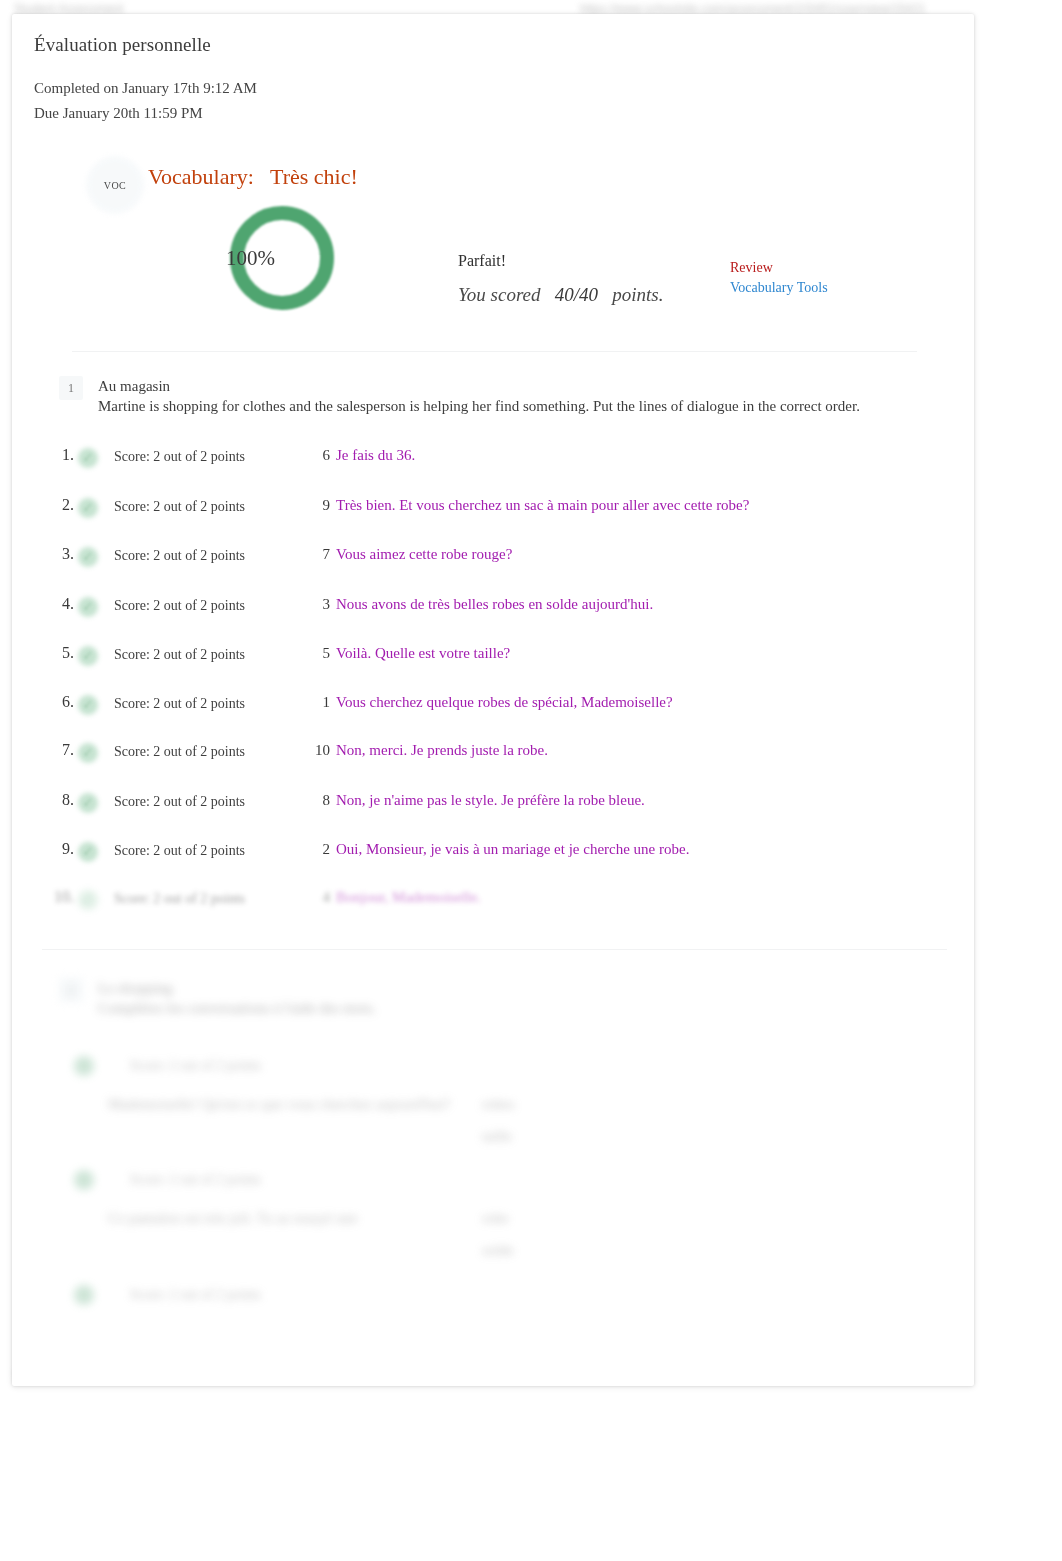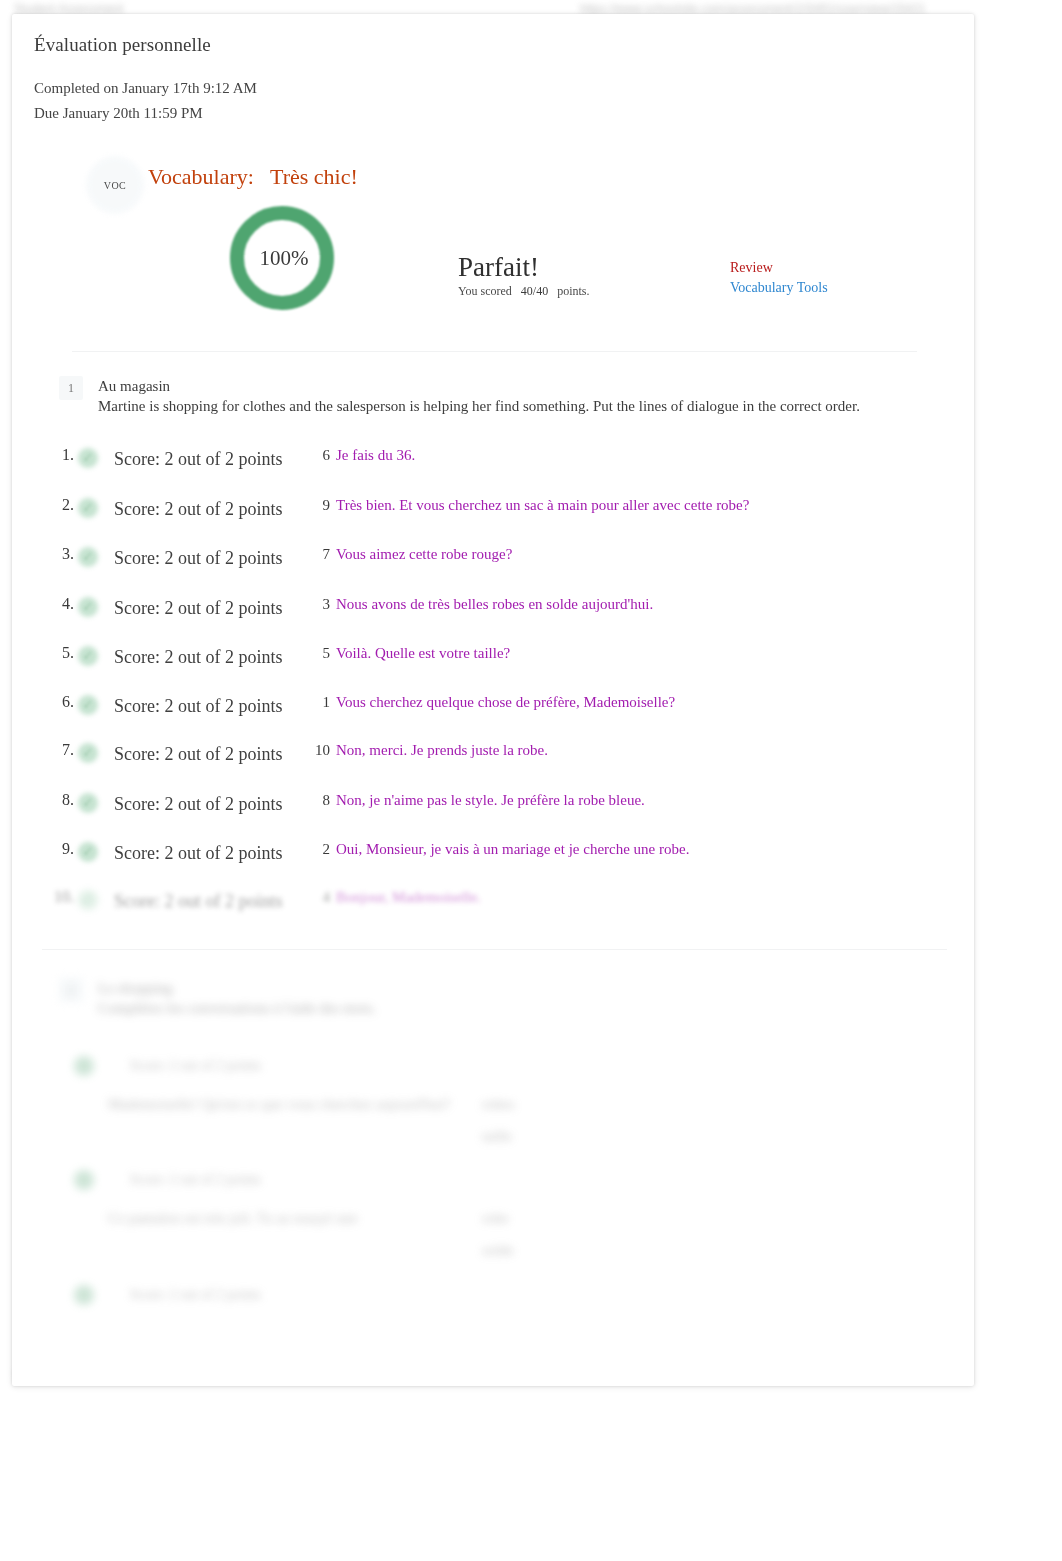--- a/index.html
+++ b/index.html
@@ -119,42 +119,43 @@
     position: absolute;
     left: 10px; top: -4px;
     width: 104px; height: 104px;
     border-radius: 50%;
     border: 14px solid #4fa570;
     box-sizing: border-box;
     filter: blur(1.2px);
   }
   .donut-pct {
     position: absolute;
-    left: 12px; top: -4px;
+    left: 6px; top: -4px;
     width: 104px; height: 104px;
     line-height: 104px;
-    text-align: center;
+    text-align: left;
     font-size: 21px;
     color: #3a3a3a;
   }
 
   .verdict {
     position: absolute;
     left: 446px;
     top: 42px;
-    font-size: 27px;
+    font-size: 16px;
     color: #2f2f2f;
   }
   .scored-line {
     position: absolute;
     left: 446px;
     top: 74px;
-    font-size: 12px;
+    font-size: 19px;
     color: #4a4a4a;
     white-space: pre;
+    font-style: italic;
   }
   .scored-line .pts { color: #3b3b3b; }
 
   .review-label {
     position: absolute;
     left: 718px;
     top: 50px;
     font-size: 14px;
     color: #b91c1c;
   }
@@ -241,21 +242,21 @@
     font-size: 13px;
     color: #3f8f5e;
     opacity: .30;
     filter: blur(1.6px);
     font-family: "Liberation Sans", sans-serif;
   }
   .ans-score {
     position: absolute;
     left: 102px;
     top: 3px;
-    font-size: 18px;
+    font-size: 14px;
     color: #3f3f3f;
   }
   .ans-order {
     position: absolute;
     left: 292px;
     top: 1px;
     width: 26px;
     text-align: right;
     font-size: 15px;
     color: #3a3a3a;
@@ -391,21 +392,21 @@
           <span class="ans-score">Score: 2 out of 2 points</span>
           <span class="ans-order">5</span>
           <span class="ans-text">Voilà. Quelle est votre taille?</span>
         </div>
         <div class="ans-row" style="top: 679px;">
           <span class="ans-num">6.</span>
           <span class="ans-check"></span>
           <span class="ans-check-glyph">✓</span>
           <span class="ans-score">Score: 2 out of 2 points</span>
           <span class="ans-order">1</span>
-          <span class="ans-text">Vous cherchez quelque chose de préfère, Mademoiselle?</span>
+          <span class="ans-text">Vous cherchez quelque robes de spécial, Mademoiselle?</span>
         </div>
         <div class="ans-row" style="top: 727px;">
           <span class="ans-num">7.</span>
           <span class="ans-check"></span>
           <span class="ans-check-glyph">✓</span>
           <span class="ans-score">Score: 2 out of 2 points</span>
           <span class="ans-order">10</span>
           <span class="ans-text">Non, merci. Je prends juste la robe.</span>
         </div>
         <div class="ans-row" style="top: 777px;">

